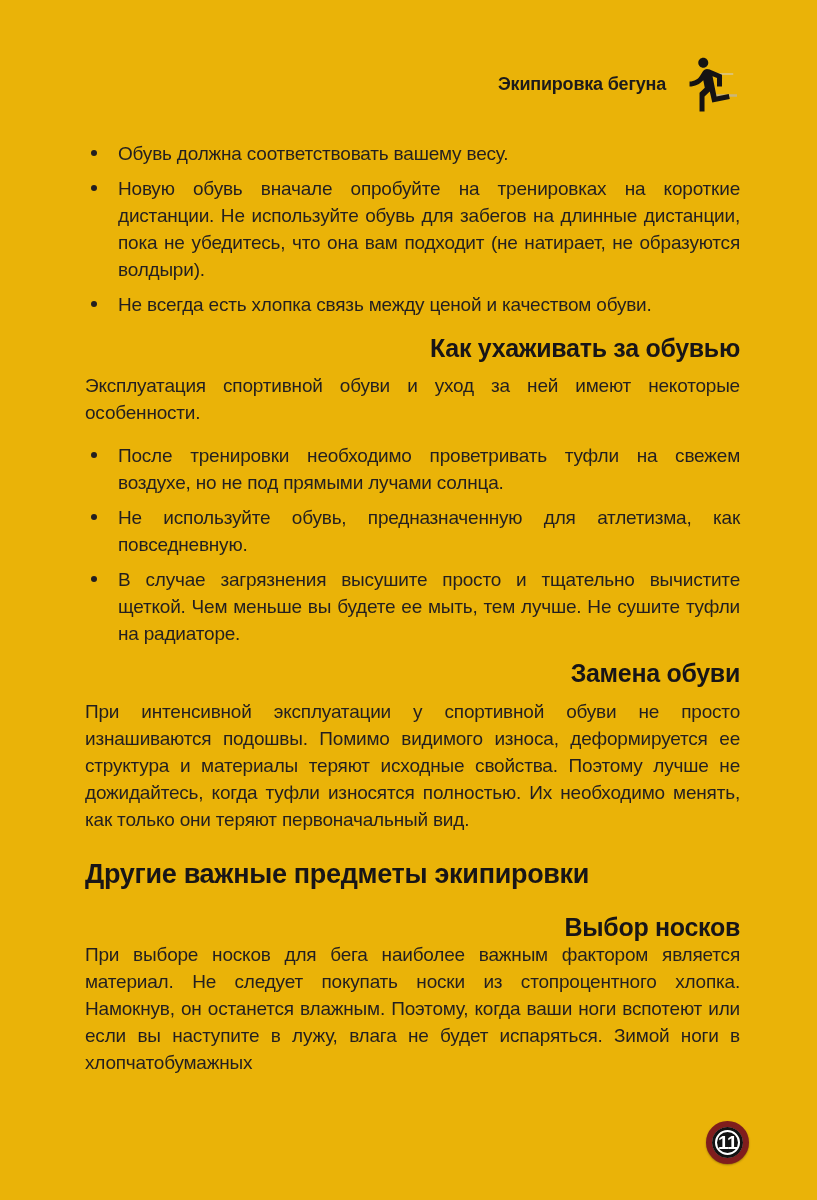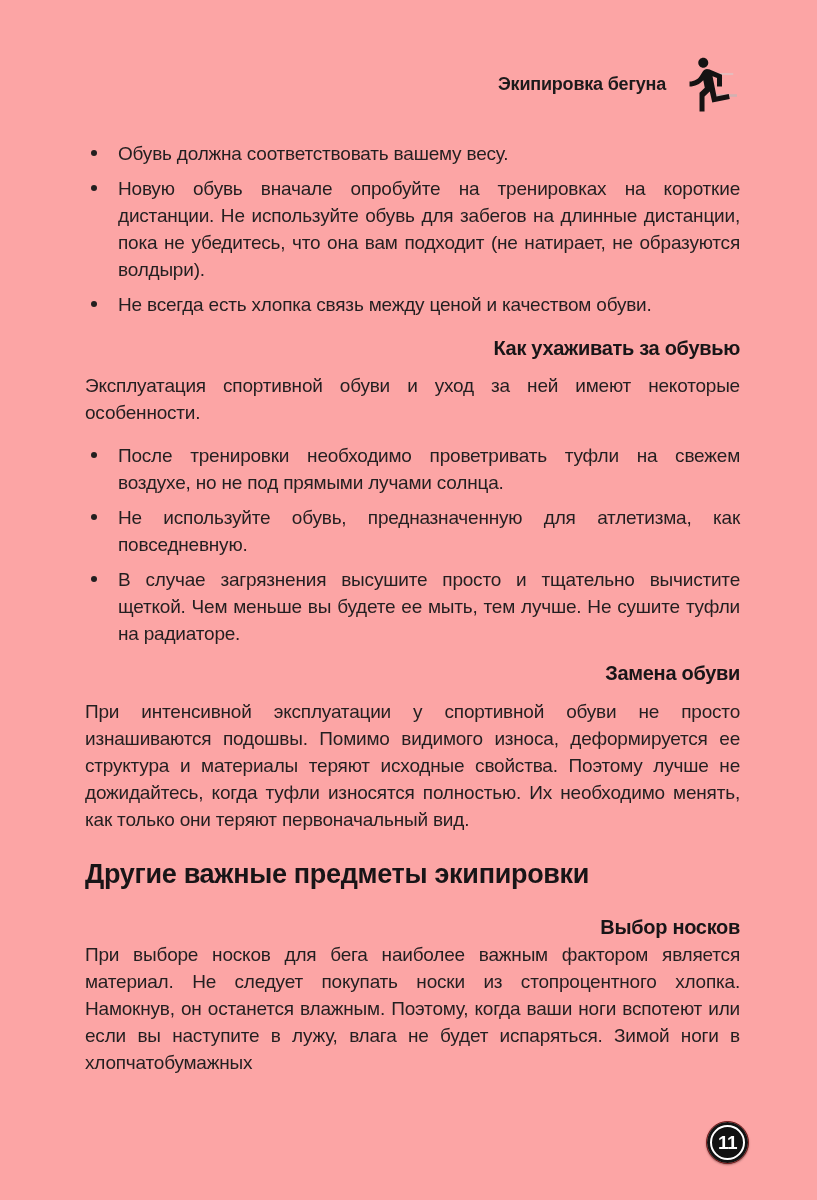--- a/index.html
+++ b/index.html
@@ -2,21 +2,21 @@
 <html lang="ru"><head>
 <meta charset="utf-8">
 <style>
   * { box-sizing: border-box; margin: 0; padding: 0; }
   html, body { background: #e8e8e8; }
   .page {
     position: relative;
     width: 817px;
     height: 1200px;
     margin: 0 auto;
-    background: #fca5a5;
+    background: #eab308;
     font-family: "Liberation Sans", sans-serif;
     color: #231f20;
     overflow: hidden;
   }
   .content {
     position: absolute;
     left: 85px;
     right: 77px;
     top: 54px;
   }
@@ -60,21 +60,21 @@
     background: #231f20;
   }
   .para {
     font-size: 19px;
     line-height: 27px;
     letter-spacing: -0.2px;
     text-align: justify;
   }
   h3.sec-heading {
     text-align: right;
-    font-size: 20px;
+    font-size: 25px;
     line-height: 28px;
     font-weight: bold;
     color: #181517;
     letter-spacing: -0.3px;
   }
   h2.big-heading {
     text-align: left;
     font-size: 27px;
     line-height: 34px;
     font-weight: bold;
@@ -92,21 +92,21 @@
   .mt-socks-p    { }
   
   .page-badge {
     position: absolute;
     top: 1121px;
     right: 68px;
     width: 43px;
     height: 43px;
     border-radius: 50%;
     background: #121212;
-    border: 1px solid #7f1d1d;
+    border: 6px solid #7f1d1d;
     box-shadow: inset 0 0 0 3px #121212, inset 0 0 0 5px #ffffff, 0 1px 2px rgba(0,0,0,0.35);
     display: flex;
     align-items: center;
     justify-content: center;
     color: #ffffff;
     font-size: 19px;
     font-weight: bold;
     letter-spacing: -0.5px;
   }
 </style>

